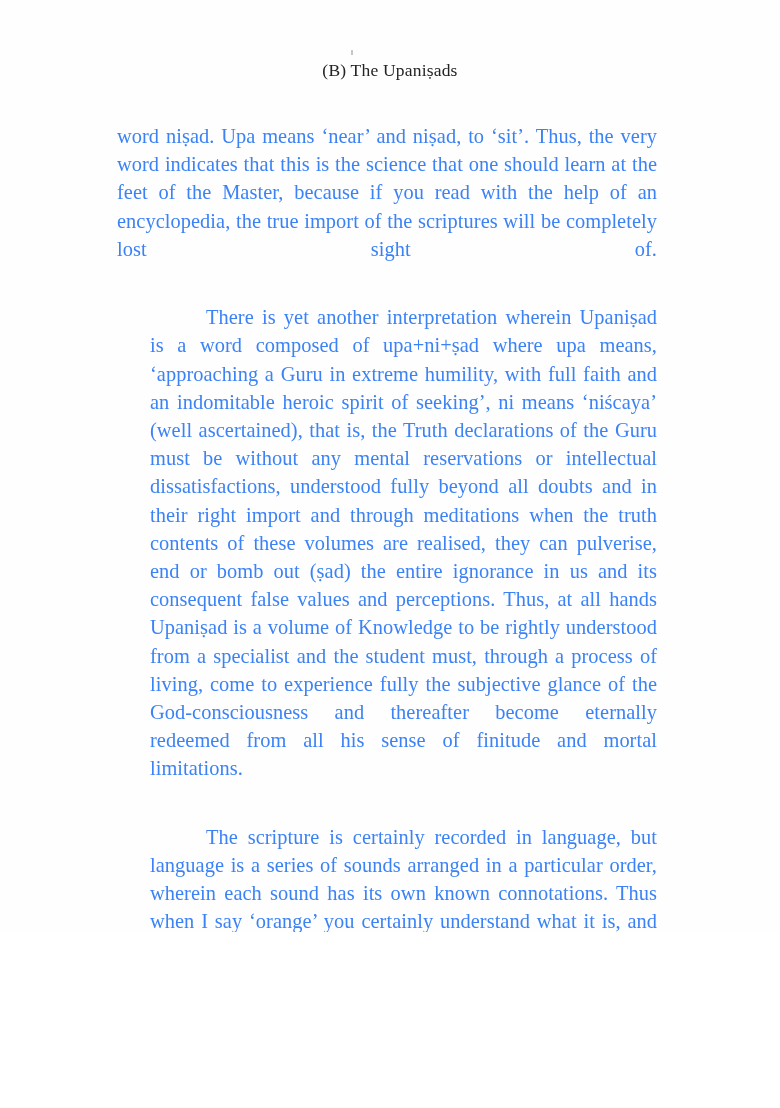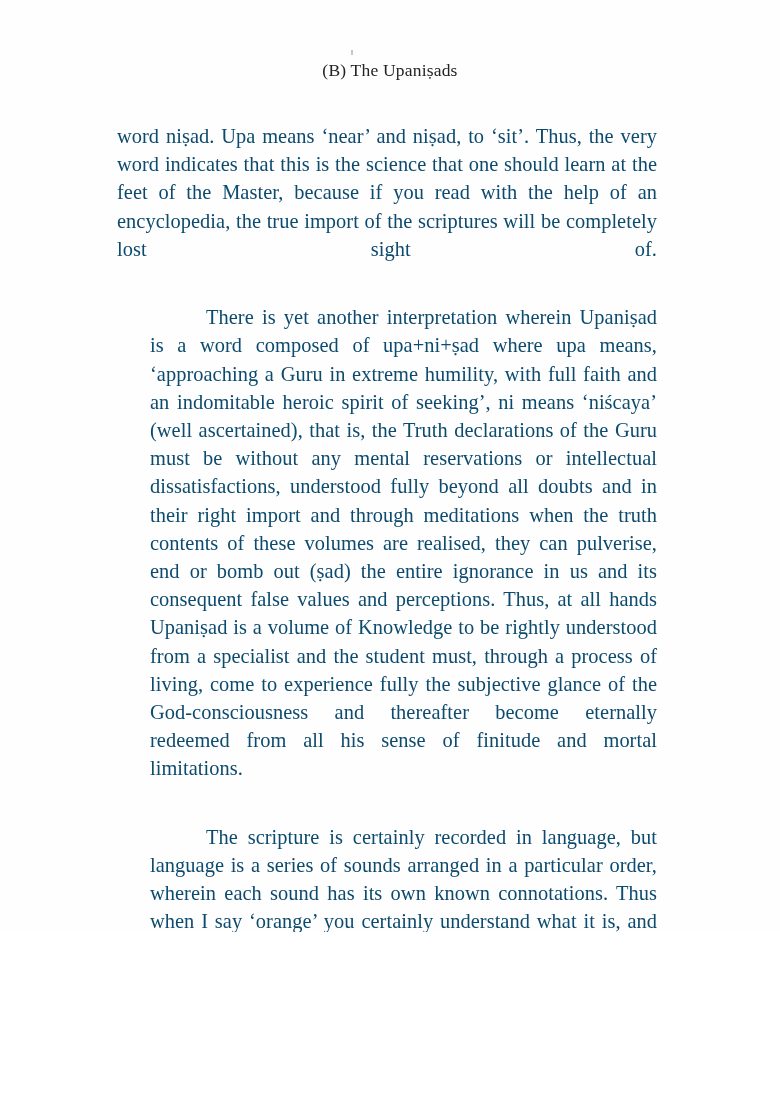--- a/index.html
+++ b/index.html
@@ -54,21 +54,21 @@
     left: 117px;
     top: 122px;
     width: 540px;
   }
   .para {
     margin: 0 0 0 0;
     text-align: justify;
     text-justify: inter-word;
     font-size: 20.4px;
     line-height: 28.2px;
-    color: #0c4a6e;
+    color: #3b82f6;
     letter-spacing: .05px;
     word-spacing: .3px;
   }
   .para + .para {
     margin-top: 12px;
     margin-left: 33px;
   }
   .para.indented {
     text-indent: 56px;
   }

